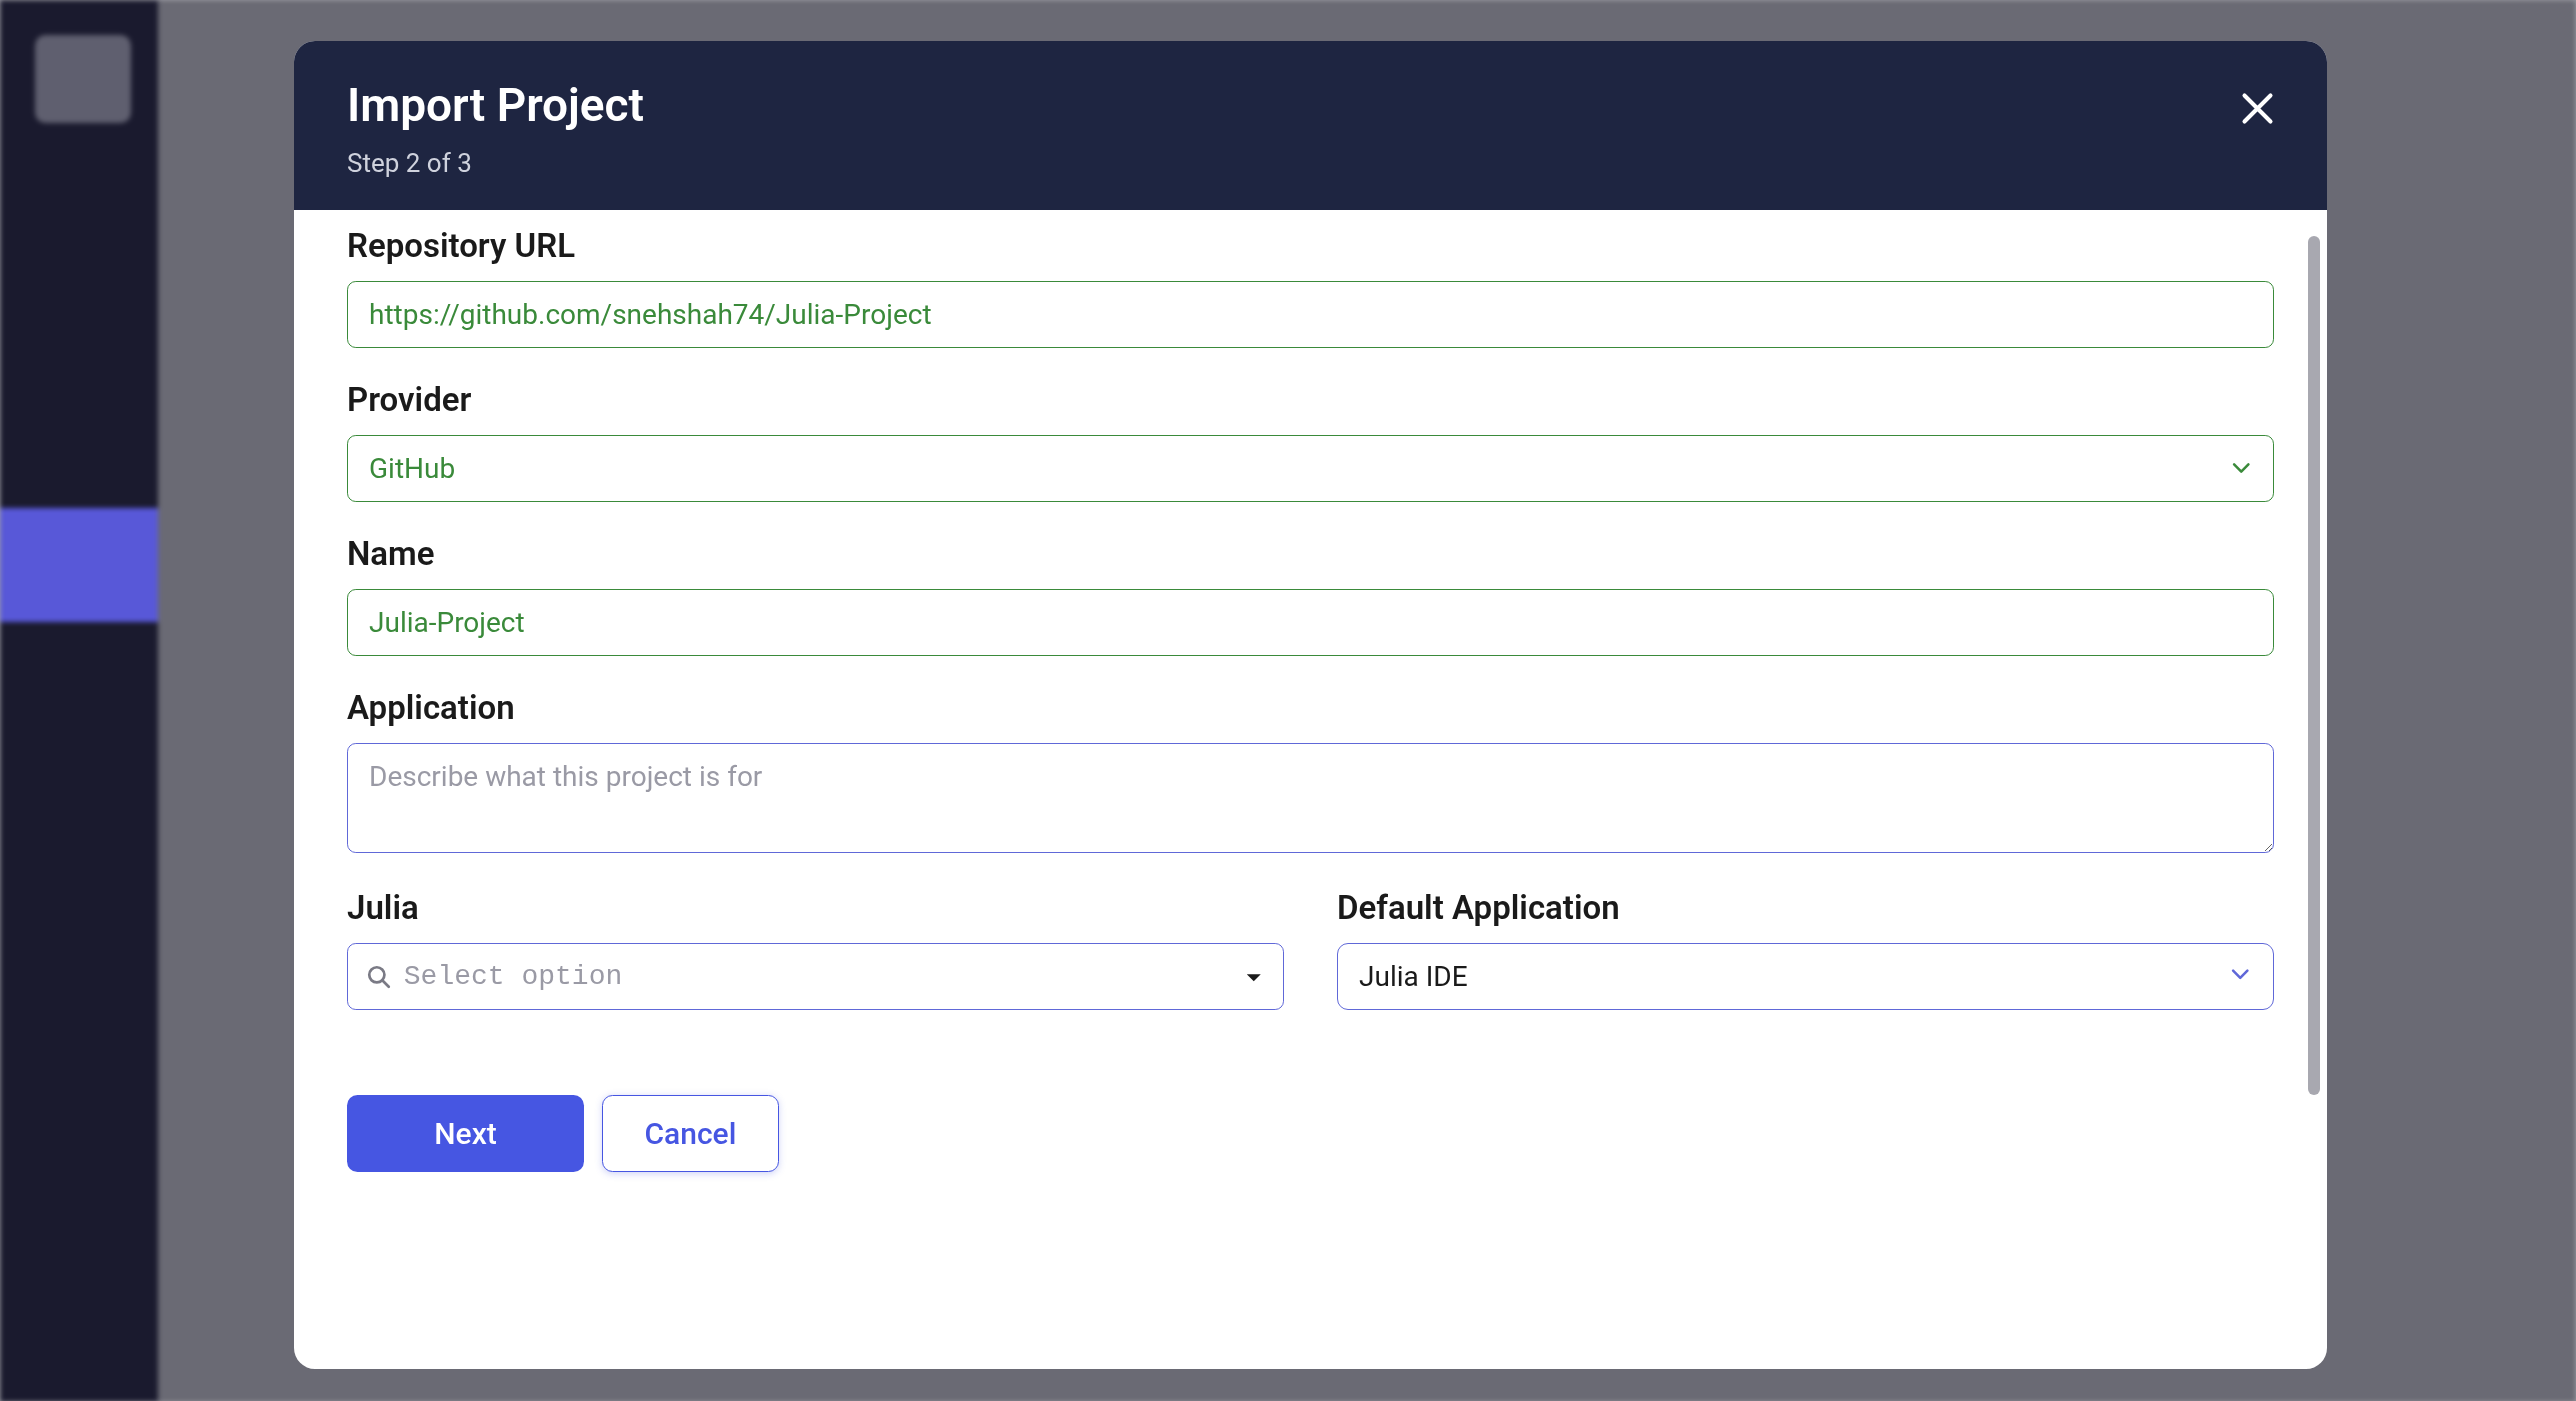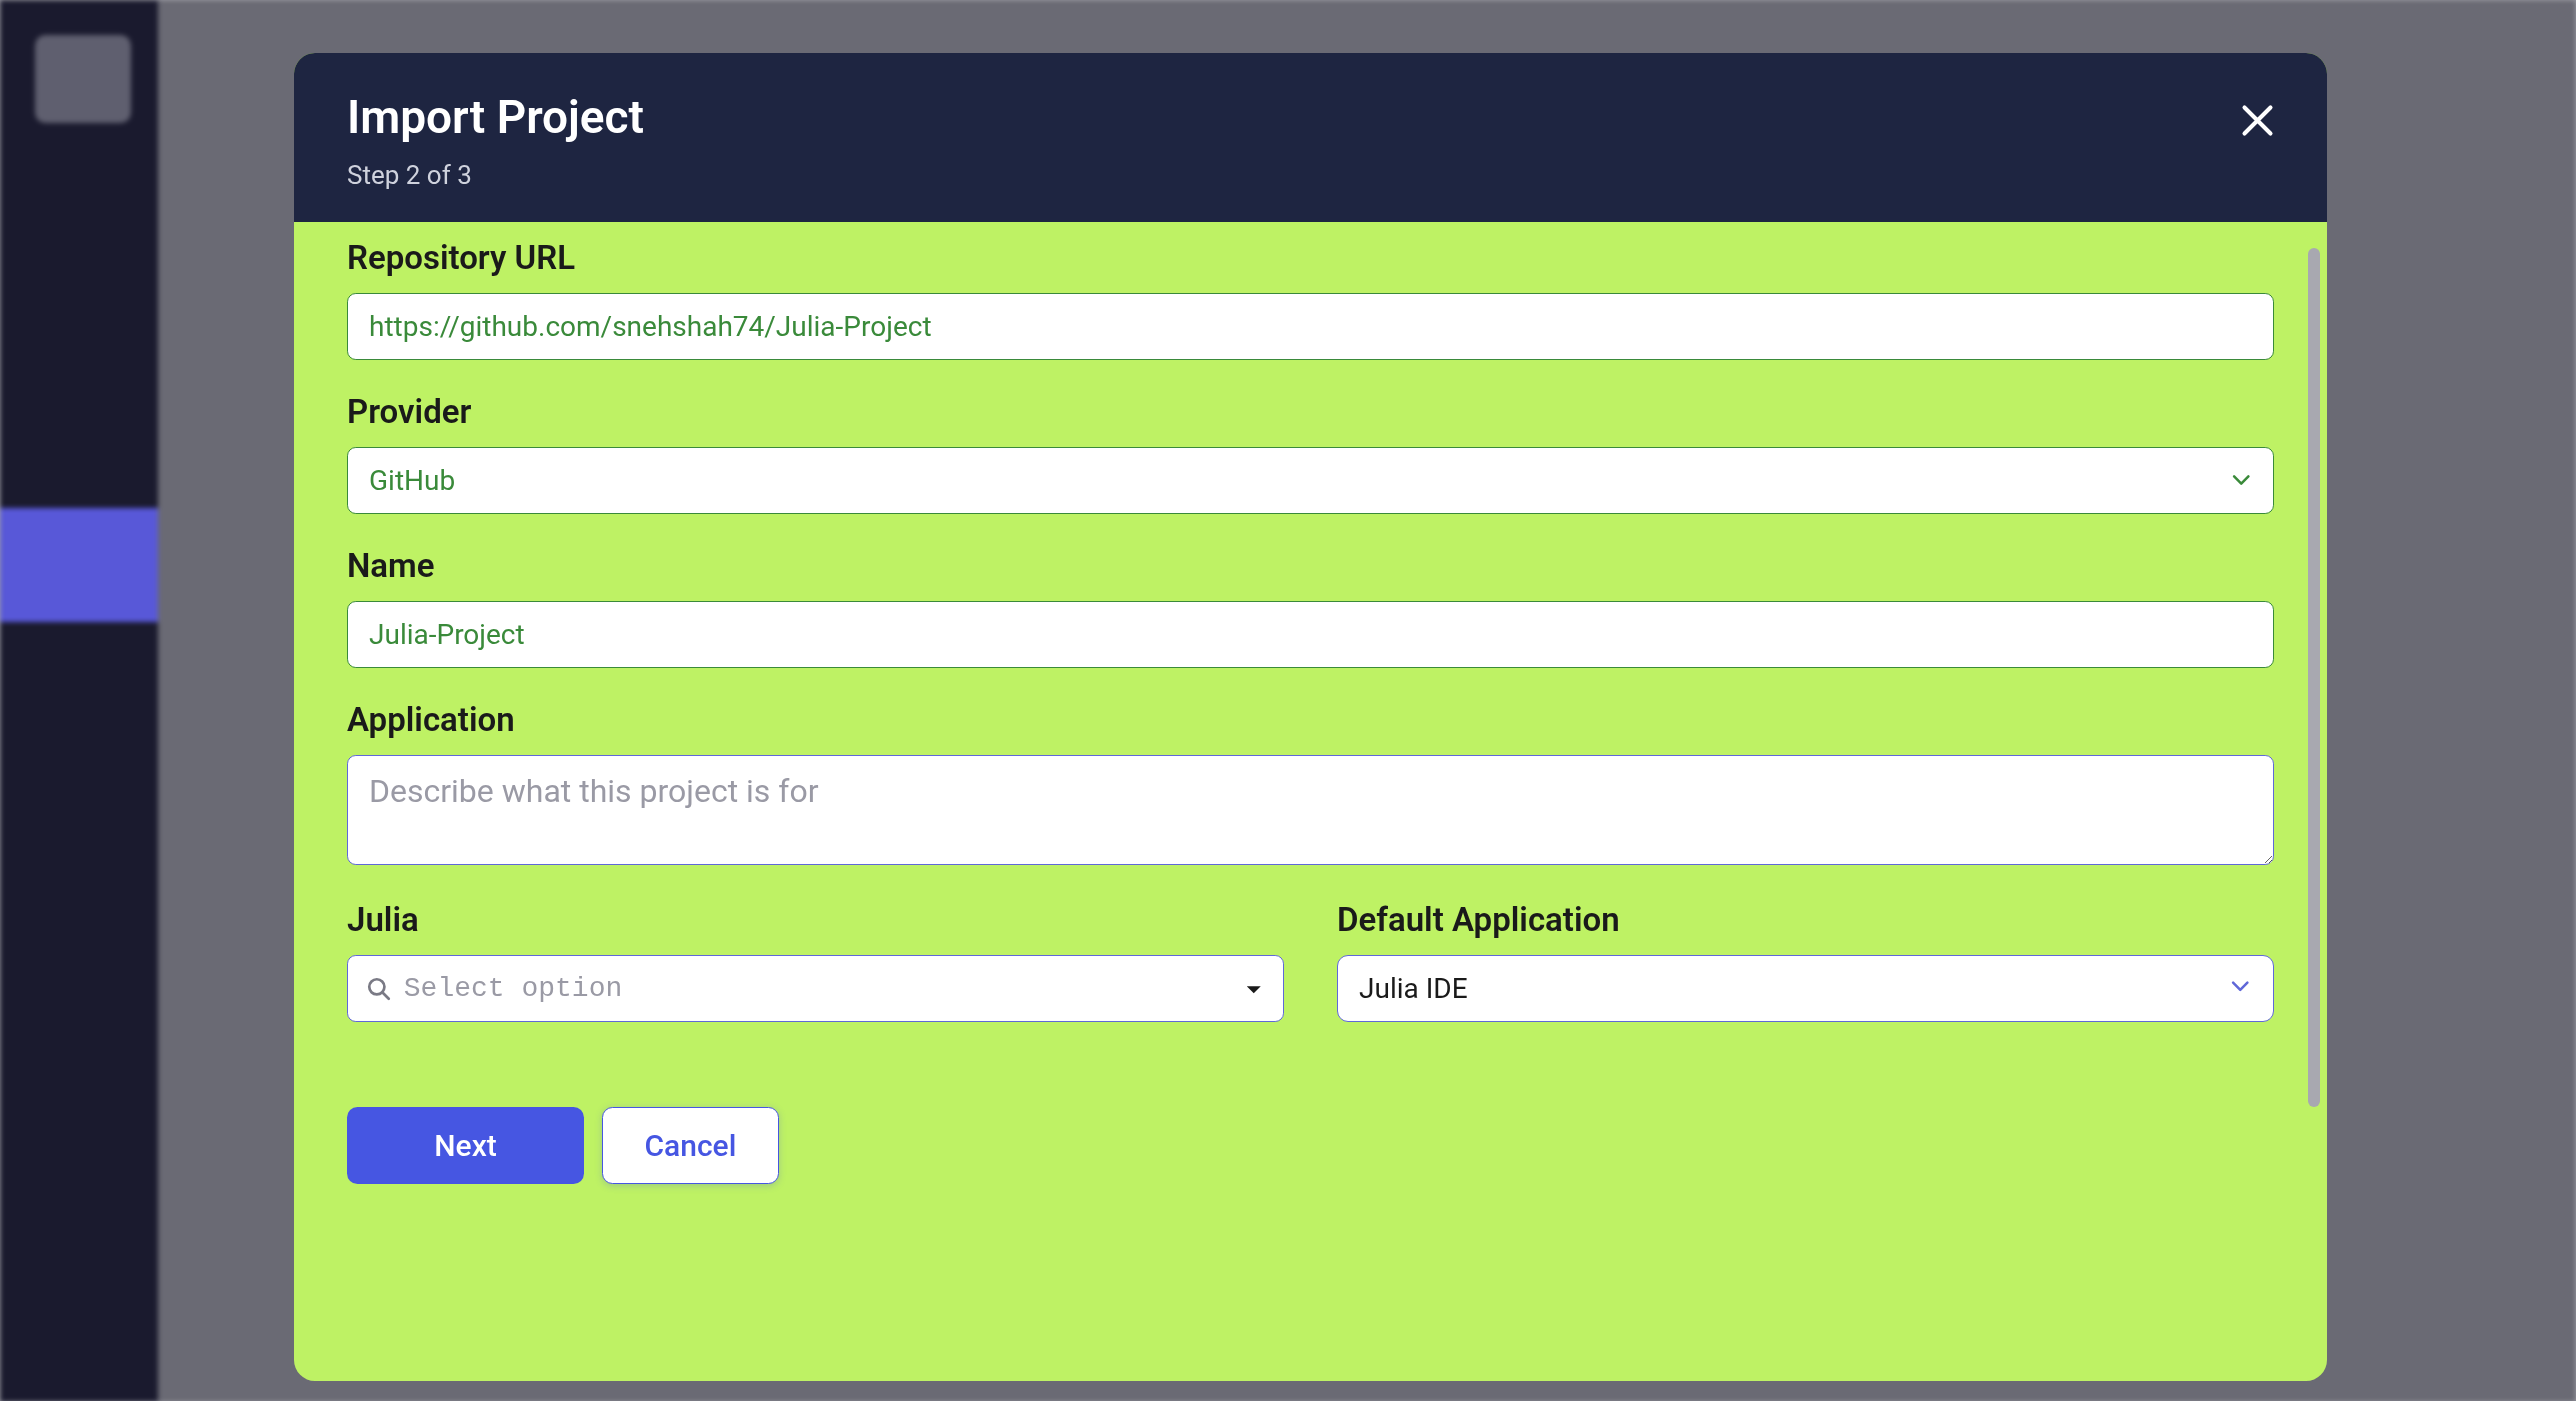--- a/index.html
+++ b/index.html
@@ -46,25 +46,25 @@
       position: absolute;
       top: 35px;
       left: 35px;
       width: 96px;
       height: 88px;
       background: rgba(200, 200, 210, 0.4);
       border-radius: 10.5px;
     }
     .modal {
       position: absolute;
-      top: 53px;
+      top: 41px;
       left: 294px;
       width: 2033px;
       height: 1328px;
-      background: #bef264;
+      background: #ffffff;
       border-radius: 21px;
       overflow: hidden;
       display: flex;
       flex-direction: column;
     }
     .modal-header {
       background: #1e2541;
       padding: 37px 53px 32px 53px;
       position: relative;
     }
@@ -157,21 +157,21 @@
       stroke-width: 2.5;
       fill: none;
     }
     .textarea-input {
       width: 100%;
       height: 110px;
       border: 1.8px solid #6068d8;
       border-radius: 8.8px;
       background: #ffffff;
       padding: 16px 21px;
-      font-size: 32px;
+      font-size: 28px;
       color: #1a1a1a;
       font-family: inherit;
       resize: vertical;
     }
     .textarea-input::placeholder {
       color: #9a9aa5;
     }
     .row-two {
       display: flex;
       gap: 53px;

